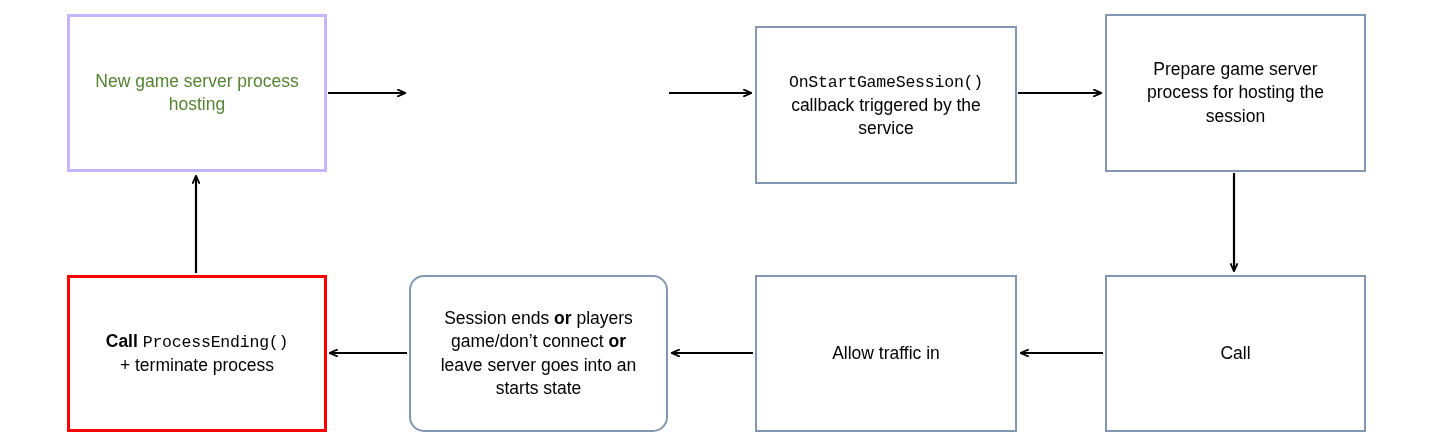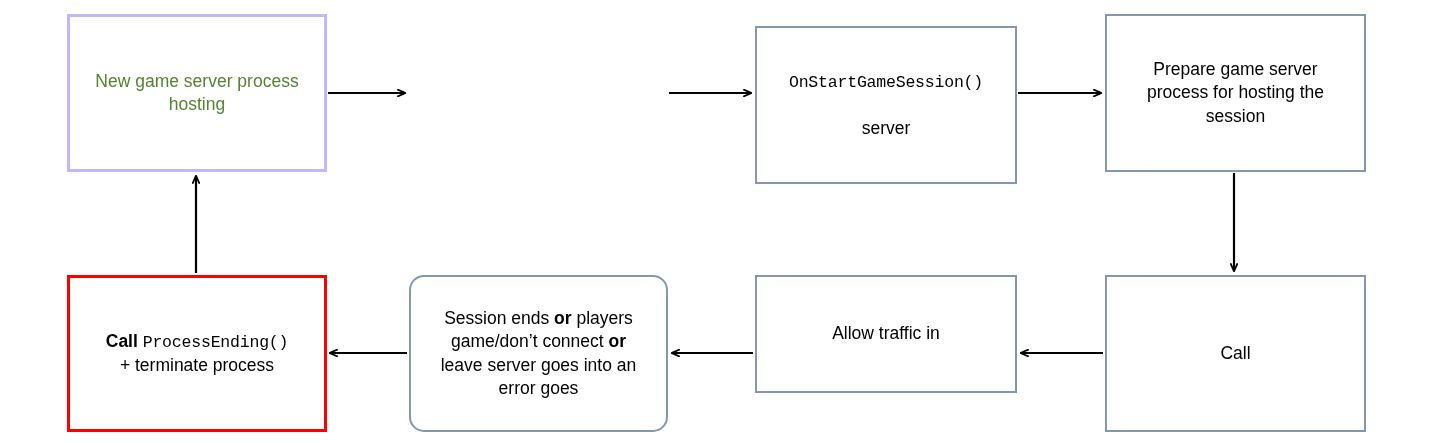--- a/index.html
+++ b/index.html
@@ -44,21 +44,21 @@
   }
   .b { font-weight: bold; }
 
   
   #n1 { left: 67px;   top: 14px;  width: 260px; height: 158px; }
   #n2 { left: 409px;  top: 14px;  width: 259px; height: 158px; }
   #n3 { left: 755px;  top: 14px;  width: 262px; height: 158px; margin-top: 12px; }
   #n4 { left: 1105px; top: 14px;  width: 261px; height: 158px; }
   #n5 { left: 67px;   top: 275px; width: 260px; height: 157px; }
   #n6 { left: 409px;  top: 275px; width: 259px; height: 157px; border-radius: 15px; }
-  #n7 { left: 755px;  top: 275px; width: 262px; height: 118px; }
+  #n7 { left: 755px;  top: 275px; width: 262px; height: 157px; }
   #n8 { left: 1105px; top: 275px; width: 261px; height: 157px; }
 
   
   #wires {
     position: absolute;
     left: 0; top: 0;
     width: 1430px; height: 443px;
     pointer-events: none;
   }
 </style>
@@ -90,33 +90,33 @@
 
     <line x1="196" y1="273" x2="196" y2="176" stroke="#000000" stroke-width="2.2" marker-end="url(#arrowhead)"></line>
   </svg>
 
   <div class="node node-green" id="n1">
     <div class="txt"><span>New game server process</span><br><span>hosting</span></div>
   </div>
 
 
   <div class="node node-blue" id="n3">
-    <div class="txt"><span class="mono">OnStartGameSession()</span><br><br><span>server</span></div>
+    <div class="txt"><span class="mono">OnStartGameSession()</span><br><span>callback triggered by the</span><br><span>service</span></div>
   </div>
 
   <div class="node node-red" id="n5">
     <div class="txt"><span class="b">Call </span><span class="mono">ProcessEnding()</span><br><span>+ terminate process</span></div>
   </div>
 
   <div class="node node-blue" id="n4">
     <div class="txt"><span>Prepare game server</span><br><span>process for hosting the</span><br><span>session</span></div>
   </div>
 
   <div class="node node-blue" id="n6">
-    <div class="txt"><span>Session ends </span><span class="b">or</span><span> players</span><br><span>game/don’t connect  </span><span class="b">or</span><br><span>leave server goes into an</span><br><span>error goes</span></div>
+    <div class="txt"><span>Session ends </span><span class="b">or</span><span> players</span><br><span>game/don’t connect  </span><span class="b">or</span><br><span>leave server goes into an</span><br><span>starts state</span></div>
   </div>
 
   <div class="node node-blue" id="n7">
     <div class="txt"><span>Allow traffic in</span></div>
   </div>
 
   <div class="node node-blue" id="n8">
     <div class="txt"><span>Call</span><br></div>
   </div>
 

